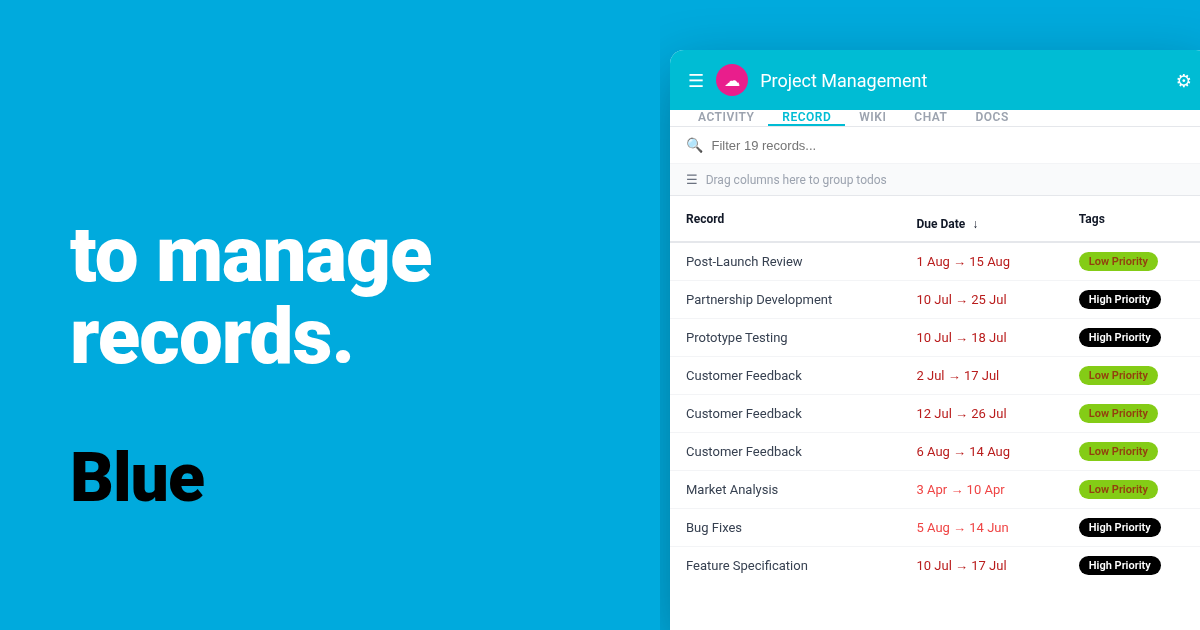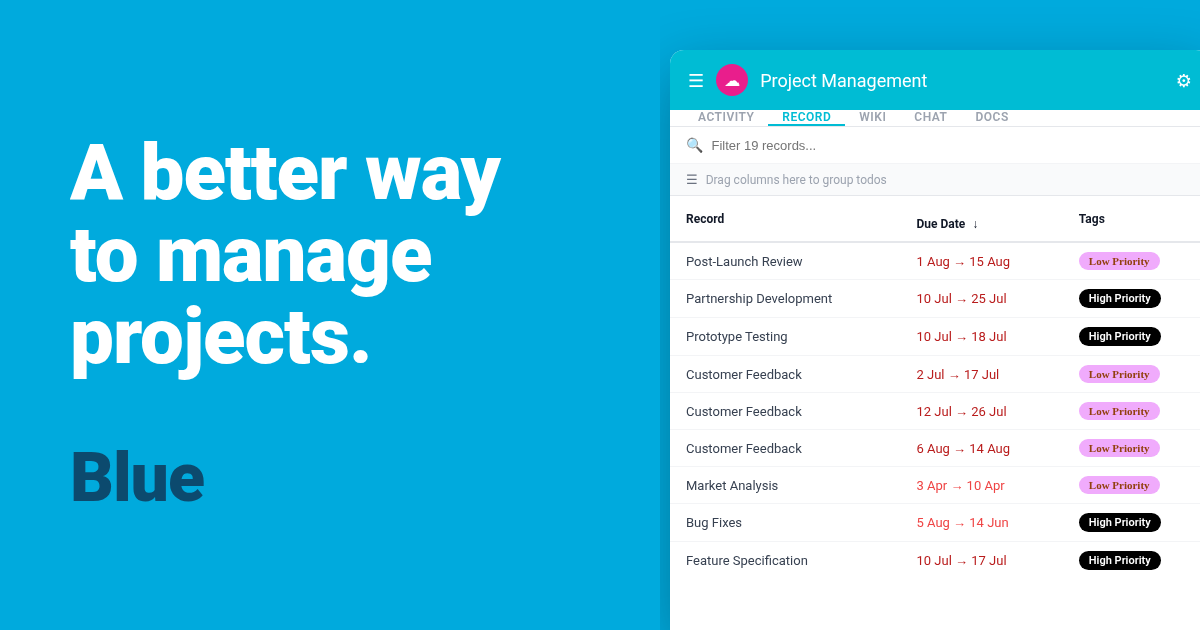--- a/index.html
+++ b/index.html
@@ -29,21 +29,21 @@
       font-weight: 900;
       color: #fff;
       line-height: 1.05;
       letter-spacing: -1px;
       margin-bottom: 60px;
     }
 
     .brand-name {
       font-size: 68px;
       font-weight: 900;
-      color: #0c4a6e;
+      color: #000000;
       letter-spacing: -1px;
     }
 
     
     .right-panel {
       flex: 1;
       display: flex;
       align-items: flex-start;
       justify-content: flex-start;
       padding-top: 50px;
@@ -214,38 +214,37 @@
     .tag {
       display: inline-block;
       padding: 3px 10px;
       border-radius: 12px;
       font-size: 11px;
       font-weight: 600;
       white-space: nowrap;
     }
 
     .tag-low {
-      background: #f0abfc;
+      background: #84cc16;
       color: #92400e;
-      font-family: Liberation Serif, serif;
     }
 
     .tag-high {
       background: #000000;
       color: #fff;
     }
   </style>
 </head>
 <body>
 
 <div class="left-panel">
   <div class="hero-title">
-    <span>A better way</span><br>
+    <br>
     <span>to manage</span><br>
-    <span>projects.</span>
+    <span>records.</span>
   </div>
   <div class="brand-name">Blue</div>
 </div>
 
 <div class="right-panel">
   <div class="app-window">
 
     <div class="app-header">
       <span class="hamburger-icon">☰</span>
       <div class="app-logo">☁</div>

